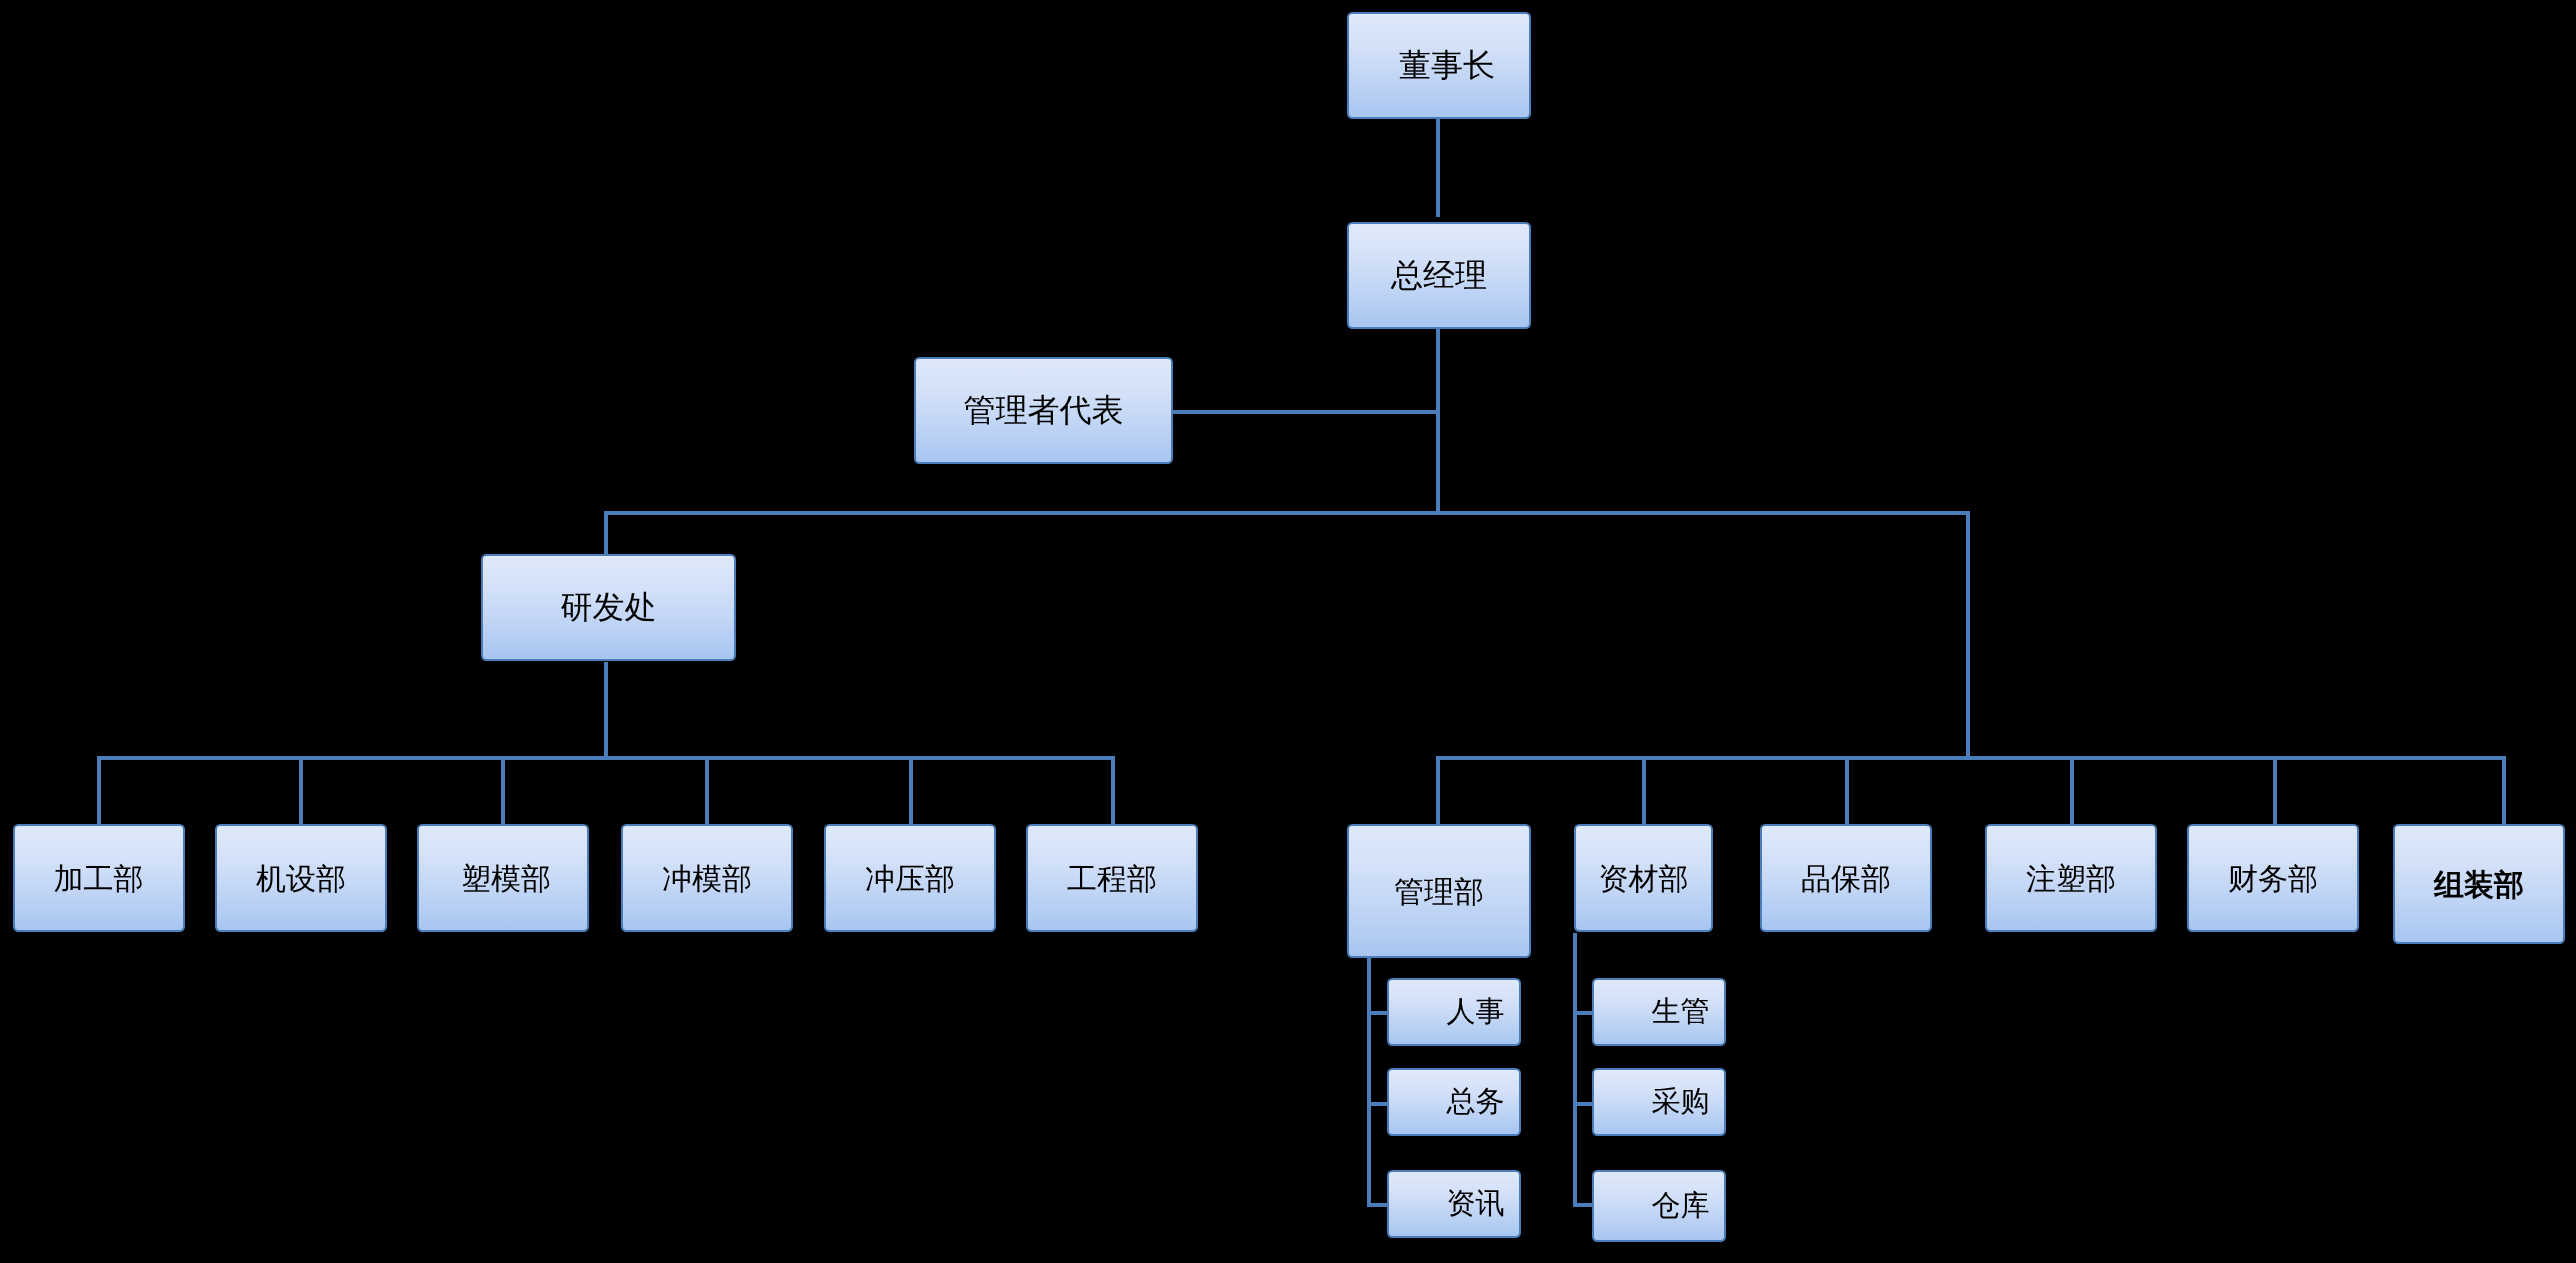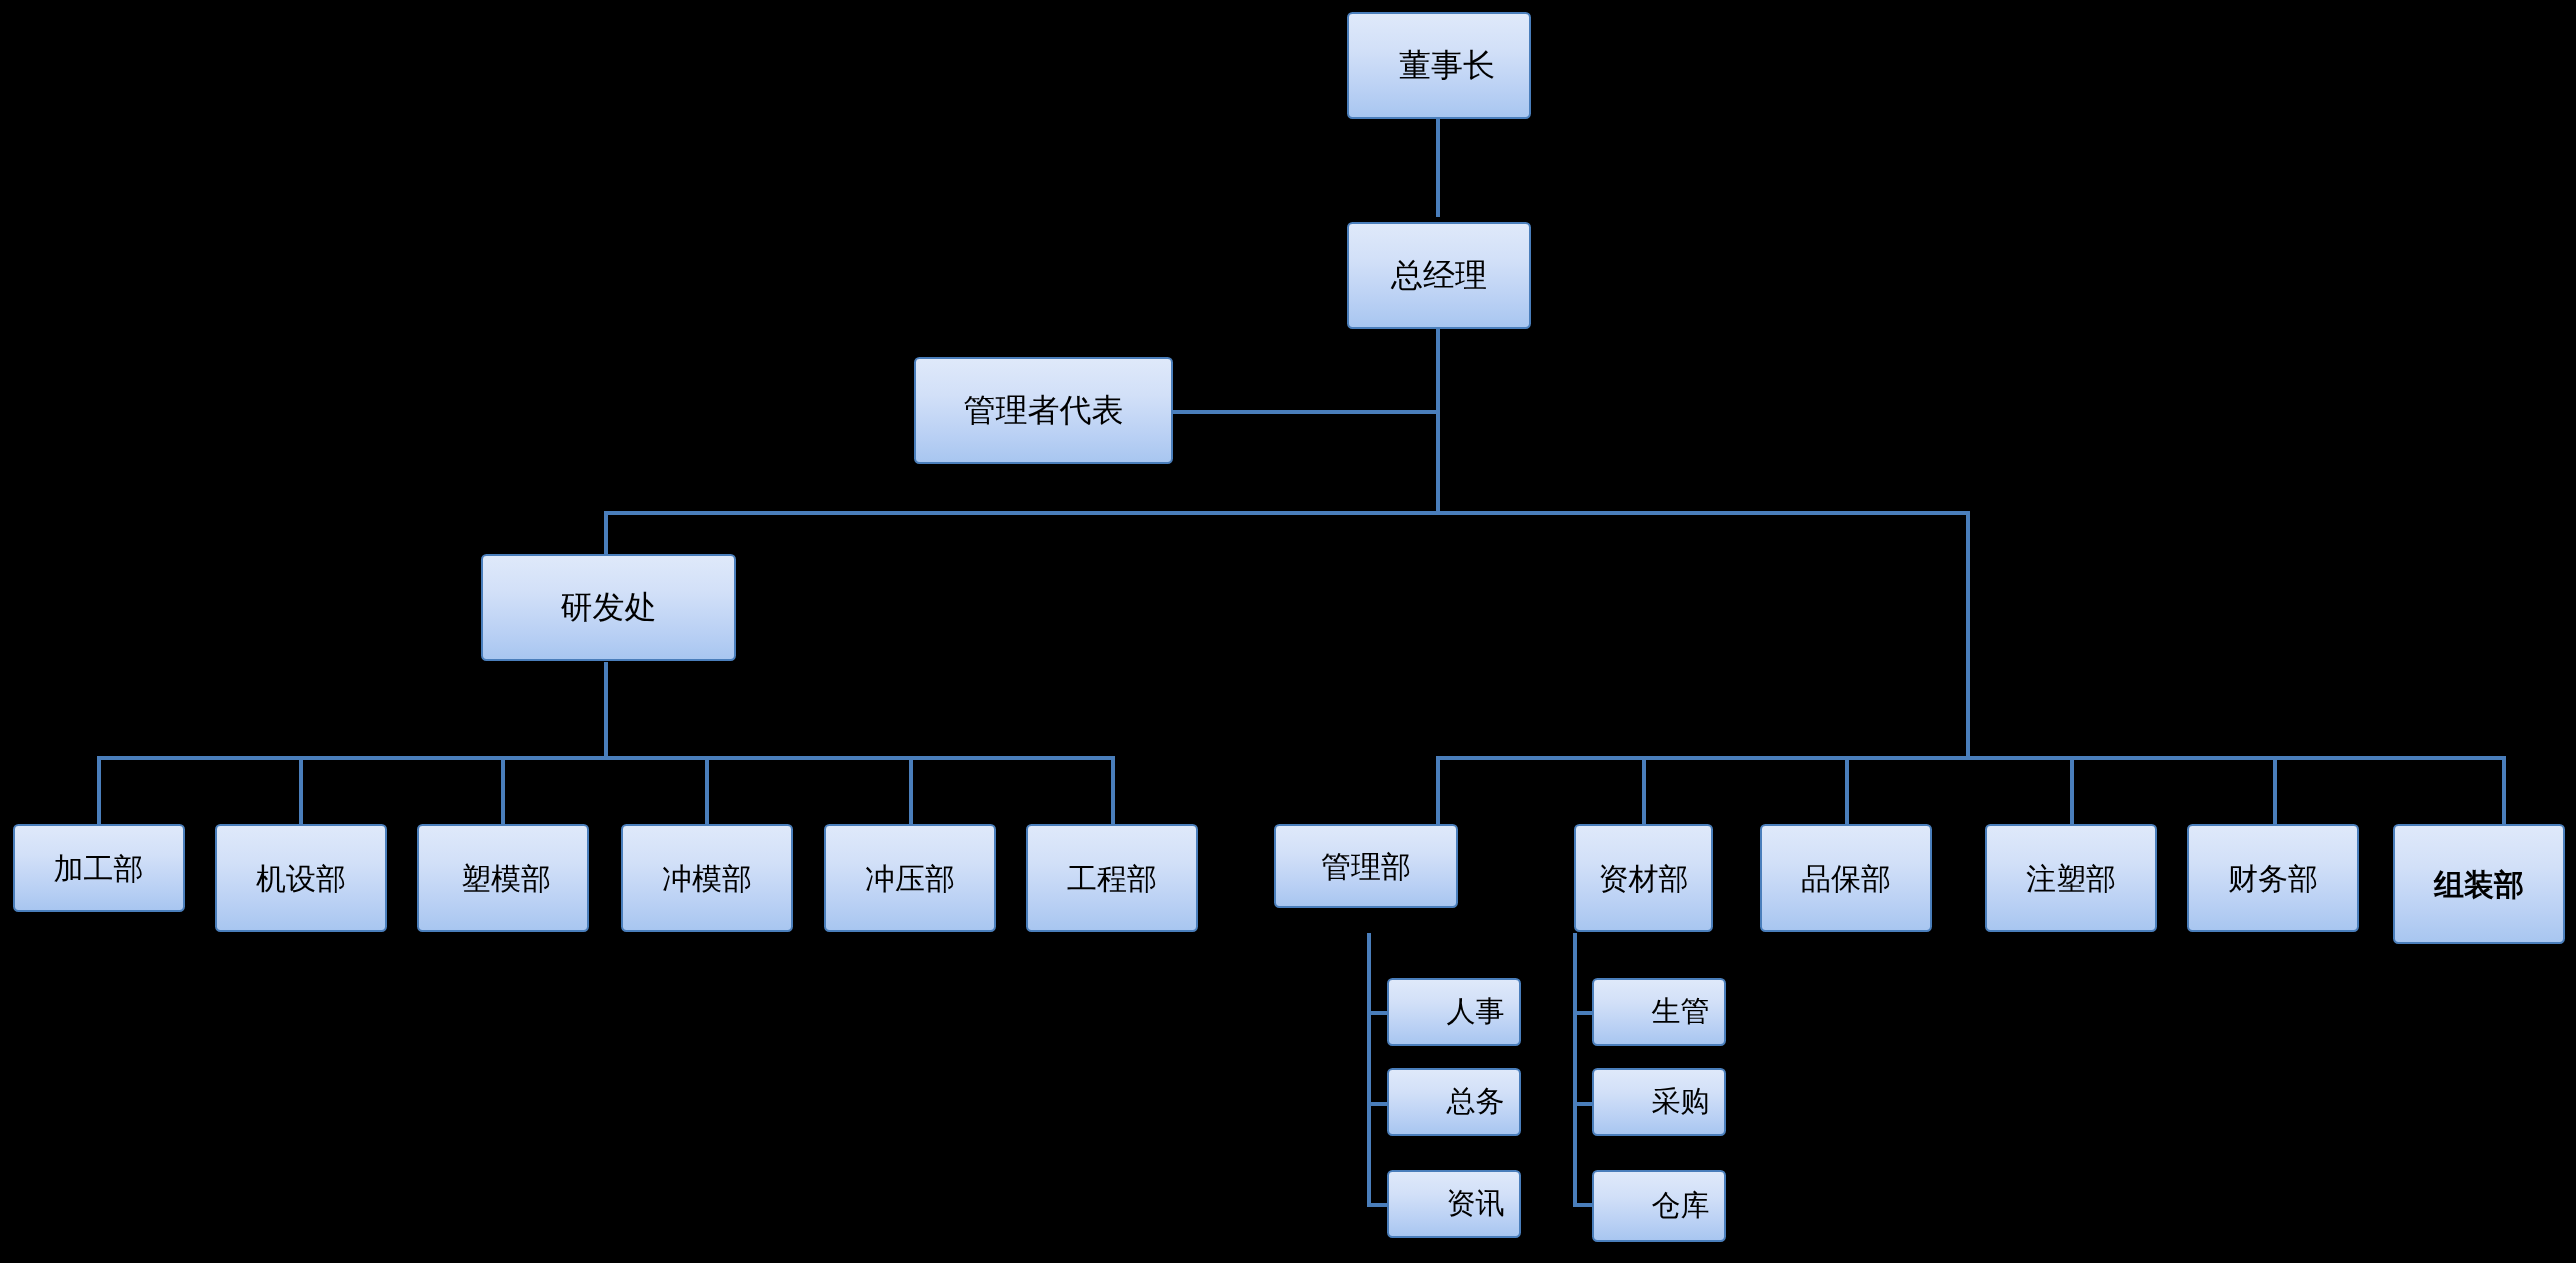--- a/index.html
+++ b/index.html
@@ -95,28 +95,28 @@
   <div class="ln h" style="left:1573px; top:1203px; width:23px;"></div>
 
   <div class="node lvl1" style="left:1347px; top:11.6px; width:184px; height:107px;">董事长</div>
 
   <div class="node lvl2" style="left:1347px; top:222px; width:184px; height:107px;">总经理</div>
 
   <div class="node lvl3" style="left:481px; top:554px; width:255px; height:107px;">研发处</div>
 
   <div class="node lvl2" style="left:914px; top:357px; width:259px; height:107px;">管理者代表</div>
 
-  <div class="node dept" style="left:12.5px; top:824px; width:172px; height:88px;">加工部</div>
+  <div class="node dept" style="left:12.5px; top:824px; width:172px; height:108px;">加工部</div>
   <div class="node dept" style="left:215px; top:824px; width:172px; height:108px;">机设部</div>
   <div class="node dept" style="left:417px; top:824px; width:172px; height:108px;padding-left:6px;">塑模部</div>
   <div class="node dept" style="left:621px; top:824px; width:172px; height:108px;text-align:right;">冲模部</div>
   <div class="node dept" style="left:824px; top:824px; width:172px; height:108px;">冲压部</div>
   <div class="node dept" style="left:1026px; top:824px; width:172px; height:108px;">工程部</div>
 
-  <div class="node dept" style="left:1274px; top:824px; width:184px; height:84px;">管理部</div>
+  <div class="node dept" style="left:1347px; top:824px; width:184px; height:134px;">管理部</div>
   <div class="node dept" style="left:1574px; top:824px; width:139px; height:108px;">资材部</div>
   <div class="node dept" style="left:1760px; top:824px; width:172px; height:108px;">品保部</div>
   <div class="node dept" style="left:1985px; top:824px; width:172px; height:108px;">注塑部</div>
   <div class="node dept" style="left:2187px; top:824px; width:172px; height:108px;">财务部</div>
   <div class="node dept" style="left:2393px; top:824px; width:172px; height:120px;font-weight:bold;">组装部</div>
 
   <div class="node sub" style="left:1387px; top:978px; width:134px; height:68px;">人事</div>
   <div class="node sub" style="left:1387px; top:1068px; width:134px; height:68px;">总务</div>
   <div class="node sub" style="left:1387px; top:1170px; width:134px; height:68px;">资讯</div>
 

